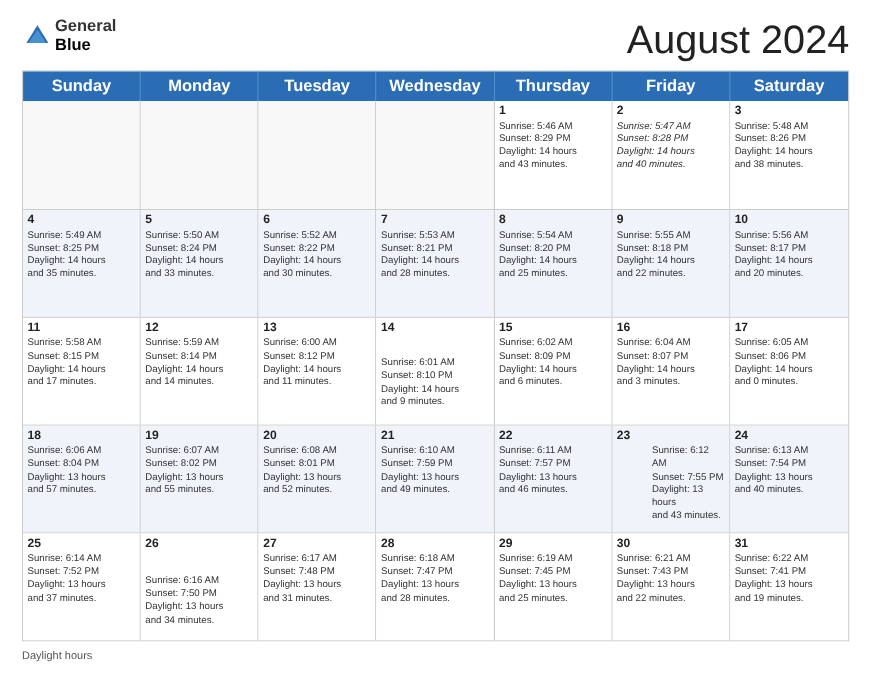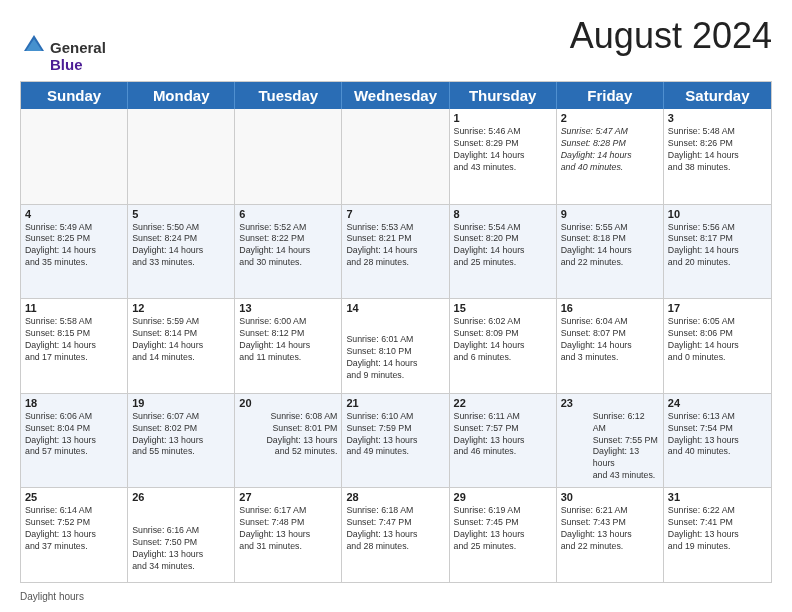--- a/index.html
+++ b/index.html
@@ -30,26 +30,25 @@
     }
     .logo-text {
       display: flex;
       flex-direction: column;
       line-height: 1.1;
     }
     .logo-general {
       font-size: 15px;
       font-weight: bold;
       color: #333;
-      margin-top: 24px;
     }
     .logo-blue {
       font-size: 15px;
       font-weight: bold;
-      color: #4c1d95;
+      color: #000000;
     }
     .logo-icon {
       width: 28px;
       height: 28px;
     }
     .title-block {
       text-align: right;
     }
     .main-title {
       font-size: 36px;
@@ -292,21 +291,21 @@
           </div>
           <div class="cal-cell alt-row">
             <div class="day-number">19</div>
             <div class="cell-info" style="white-space: pre-line;">Sunrise: 6:07 AM
 Sunset: 8:02 PM
 Daylight: 13 hours
 and 55 minutes.</div>
           </div>
           <div class="cal-cell alt-row">
             <div class="day-number">20</div>
-            <div class="cell-info" style="white-space: pre-line; text-align: right;">Sunrise: 6:08 AM
+            <div class="cell-info" style="white-space: pre-line;">Sunrise: 6:08 AM
 Sunset: 8:01 PM
 Daylight: 13 hours
 and 52 minutes.</div>
           </div>
           <div class="cal-cell alt-row">
             <div class="day-number">21</div>
             <div class="cell-info" style="white-space: pre-line;">Sunrise: 6:10 AM
 Sunset: 7:59 PM
 Daylight: 13 hours
 and 49 minutes.</div>

